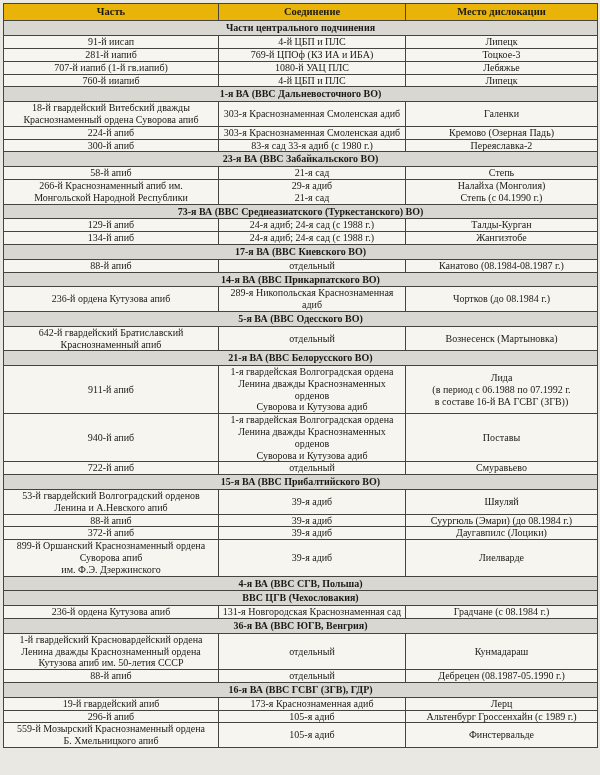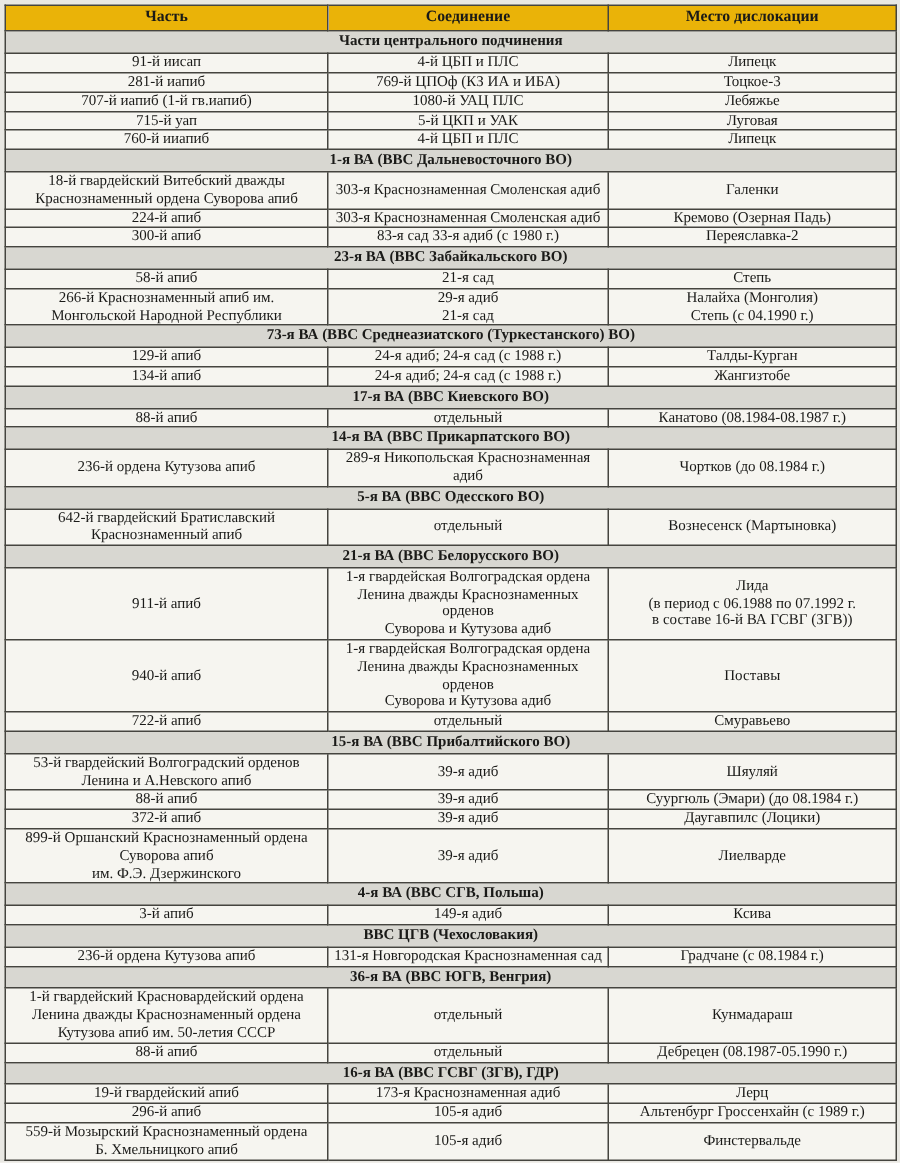--- a/index.html
+++ b/index.html
@@ -80,25 +80,20 @@
           <td>281-й иапиб</td>
           <td>769-й ЦПОф (КЗ ИА и ИБА)</td>
           <td>Тоцкое-3</td>
         </tr>
         <tr>
           <td>707-й иапиб (1-й гв.иапиб)</td>
           <td>1080-й УАЦ ПЛС</td>
           <td>Лебяжье</td>
         </tr>
         <tr>
-          <td>715-й уап</td>
-          <td>5-й ЦКП и УАК</td>
-          <td>Луговая</td>
-        </tr>
-        <tr>
           <td>760-й ииапиб</td>
           <td>4-й ЦБП и ПЛС</td>
           <td>Липецк</td>
         </tr>
         <tr class="section-row">
           <td colspan="3">1-я ВА (ВВС Дальневосточного ВО)</td>
         </tr>
         <tr>
           <td>18-й гвардейский Витебский дважды
 Краснознаменный ордена Суворова апиб</td>
@@ -215,25 +210,20 @@
         <tr>
           <td>899-й Оршанский Краснознаменный ордена
 Суворова апиб
 им. Ф.Э. Дзержинского</td>
           <td>39-я адиб</td>
           <td>Лиелварде</td>
         </tr>
         <tr class="section-row">
           <td colspan="3">4-я ВА  (ВВС СГВ, Польша)</td>
         </tr>
-        <tr>
-          <td>3-й апиб</td>
-          <td>149-я адиб</td>
-          <td>Ксива</td>
-        </tr>
         <tr class="section-row">
           <td colspan="3">ВВС ЦГВ (Чехословакия)</td>
         </tr>
         <tr>
           <td>236-й ордена Кутузова апиб</td>
           <td>131-я Новгородская Краснознаменная сад</td>
           <td>Градчане (с 08.1984 г.)</td>
         </tr>
         <tr class="section-row">
           <td colspan="3">36-я ВА (ВВС ЮГВ, Венгрия)</td>

